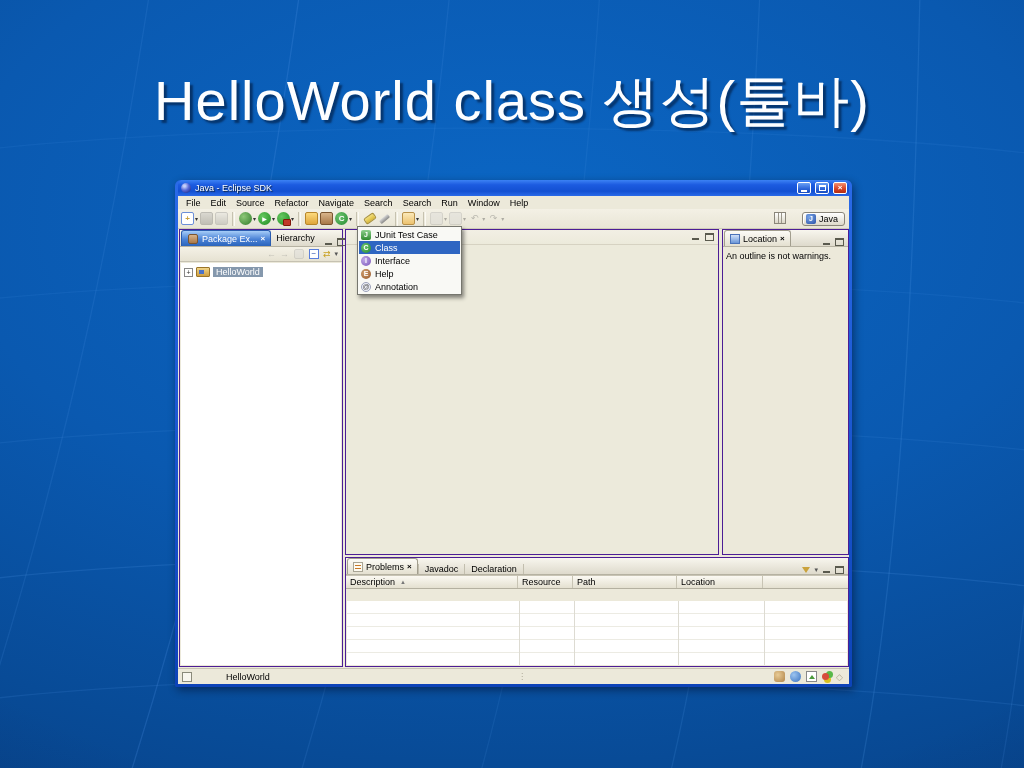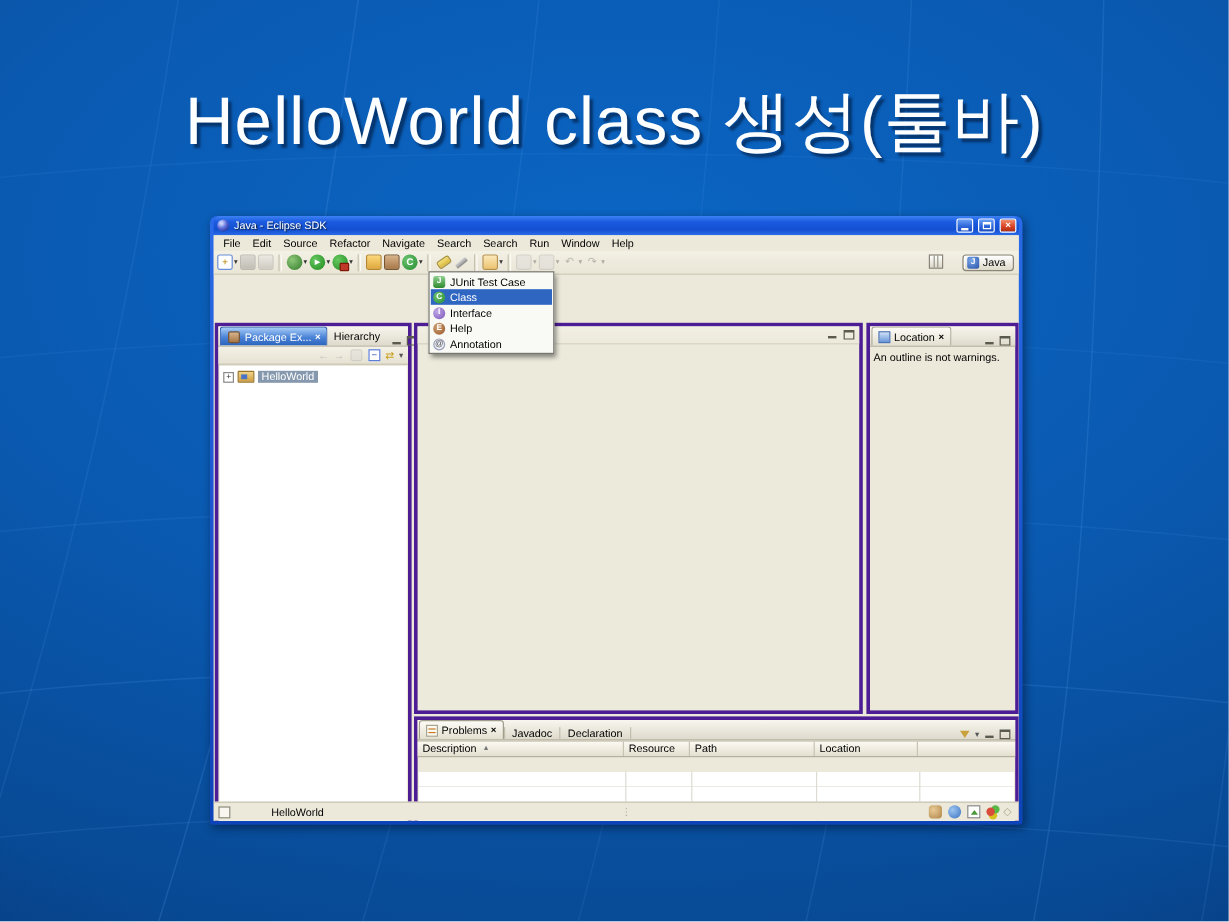--- a/index.html
+++ b/index.html
@@ -64,21 +64,21 @@
   .persp-grid::after { content:""; position:absolute; left:3px; top:0; bottom:0; width:1px; background:#9a968a;
     box-shadow:3px 0 0 #9a968a; }
   .persp-btn { display:flex; align-items:center; gap:3px; font-size:9px; padding:1px 6px 1px 3px;
     border:1px solid #8a867a; border-radius:3px; background:linear-gradient(#ffffff,#dedaca);
     box-shadow:inset 1px 1px 0 #fff; }
   .i-java { width:10px; height:10px; border-radius:2px; color:#fff; font-size:7px; font-weight:bold;
     display:flex; align-items:center; justify-content:center;
     background:radial-gradient(circle at 35% 30%, #7aa6e8, #2a52a8); }
 
   
-  .panel { position:absolute; background:#ece9da; border:3px solid #4c1d95;margin-top:40px; }
+  .panel { position:absolute; background:#ece9da; border:1px solid #4c1d95; }
   .vtabs { height:17px; display:flex; align-items:flex-end; background:linear-gradient(#f8f6ee,#dedacc);
     border-bottom:1px solid #b6b2a2; padding-left:1px; }
   .vtab { display:flex; align-items:center; gap:3px; font-size:9px; height:16px; padding:0 5px;
     border:1px solid #a29e8e; border-bottom:none; border-radius:3px 3px 0 0;
     background:linear-gradient(#fcfbf6,#e4e0d0); white-space:nowrap; }
   .vtab.blue { background:linear-gradient(#a6cdf8,#4a82d6 55%,#2a64bc); color:#fff; border-color:#2a5cb0; }
   .vtab.flat { border:none; background:none; }
   .tab-x { font-size:8px; font-weight:bold; }
   .vtab-btns { margin-left:auto; display:flex; gap:4px; padding:0 4px; align-items:center; }
   .b-min { width:9px; height:8px; position:relative; }

